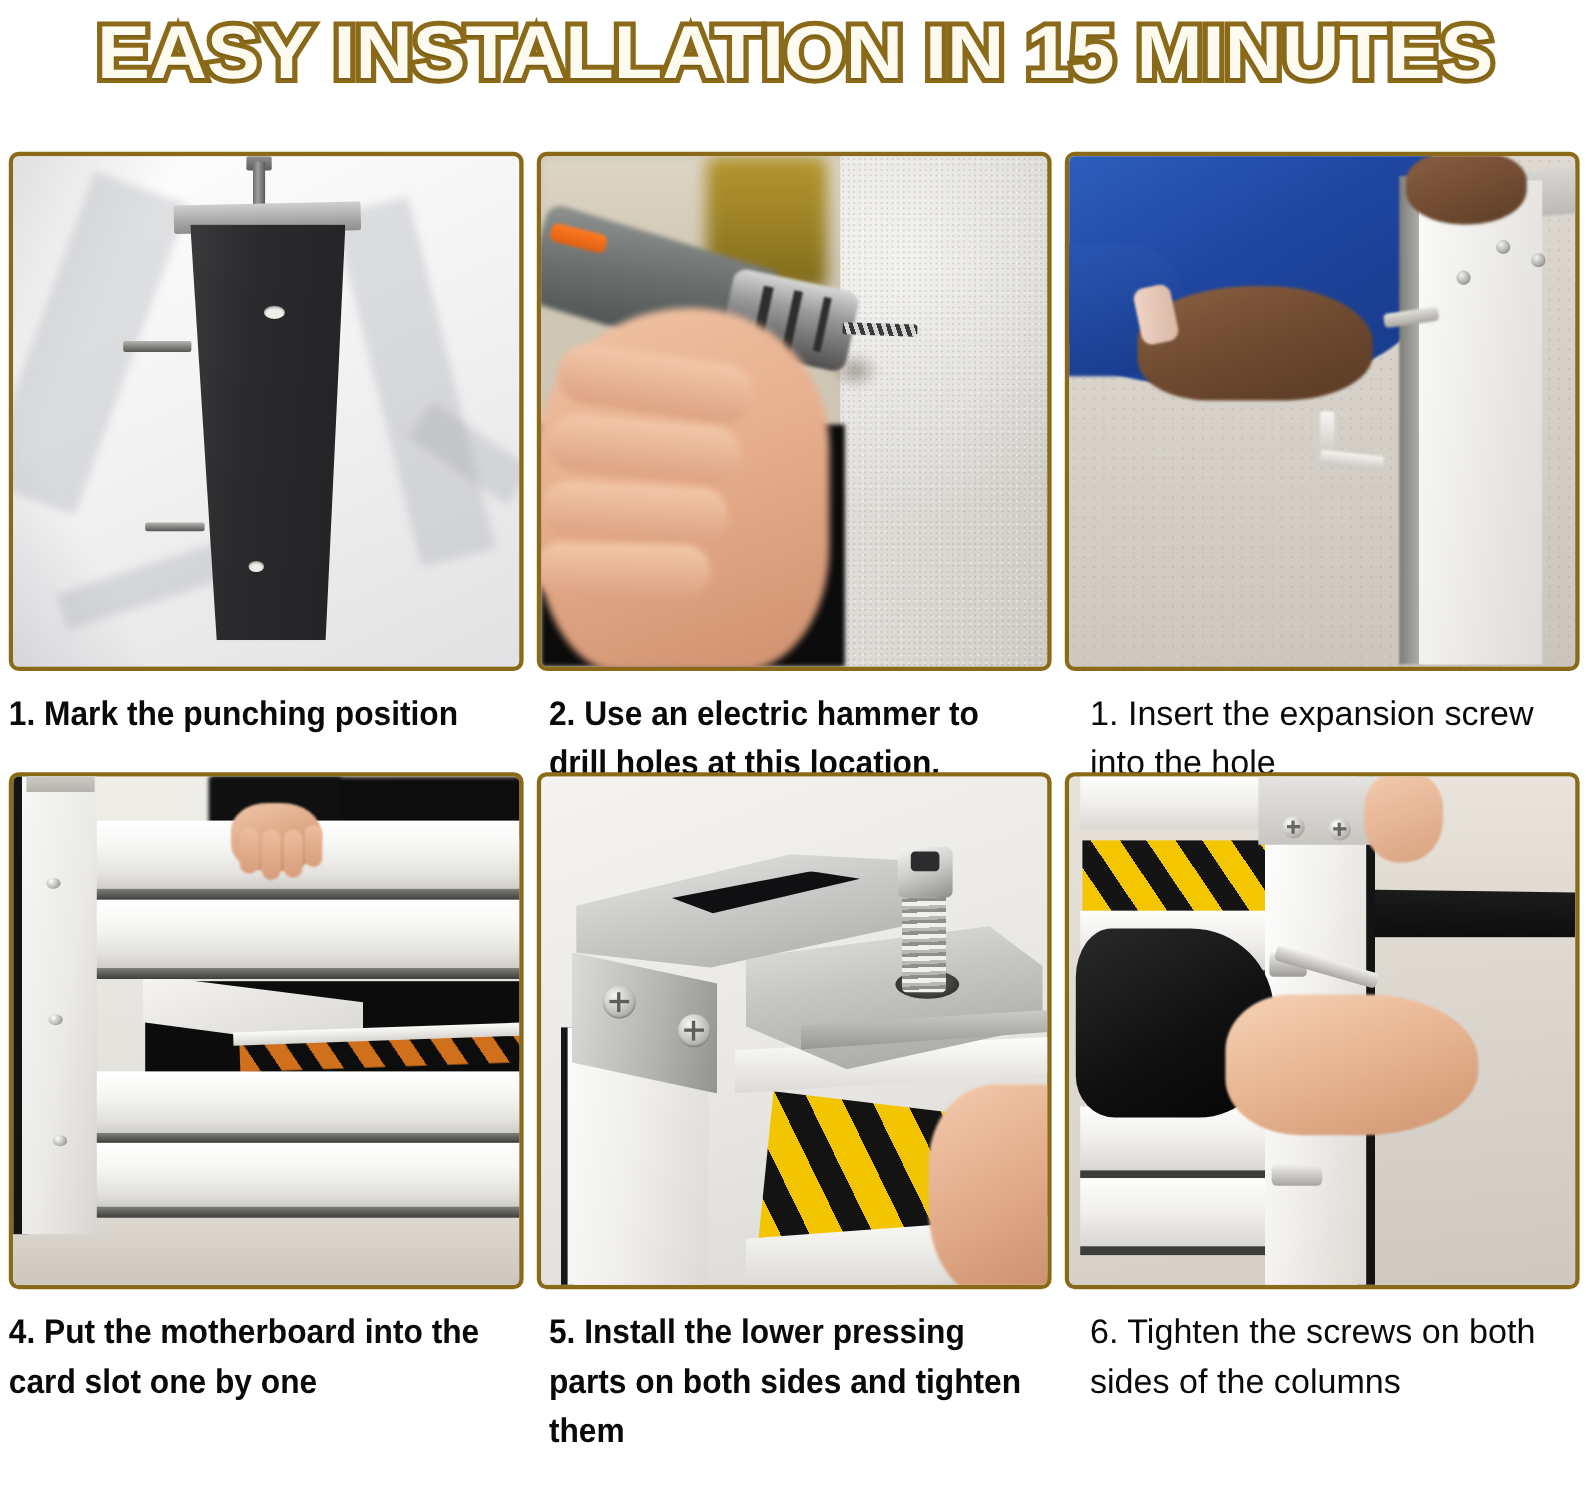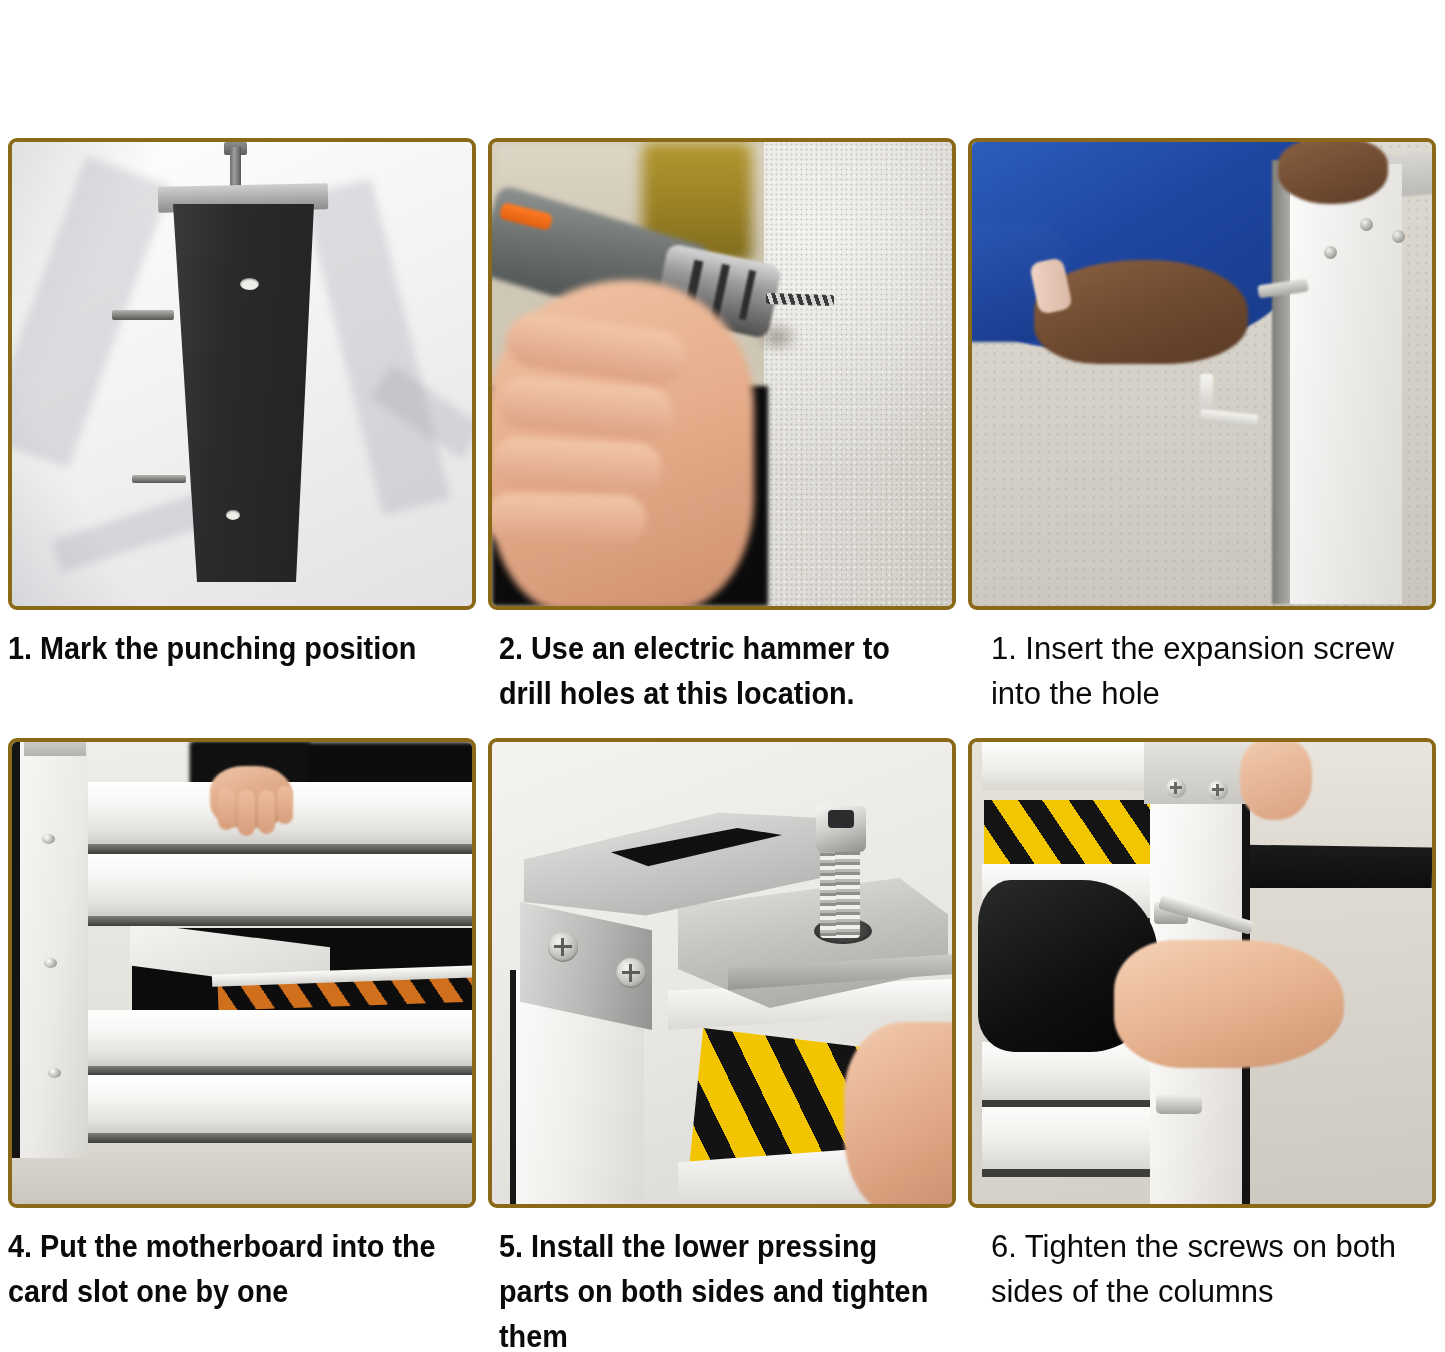--- a/index.html
+++ b/index.html
@@ -106,21 +106,21 @@
     font-family: "Liberation Sans Narrow", "Liberation Sans", sans-serif;
     transform: scaleX(0.93);
     transform-origin: left top;
     width: 503px;
   }
   .caption.wide {
     font-family: "Liberation Sans", sans-serif;
     font-weight: normal;
     font-size: 31px;
   }
-  .caption-row-1 { height: 128px; }
+  .caption-row-1 { height: 92px; }
 
   
   .p1-bg {
     position: absolute; inset: 0;
     background:
       linear-gradient(118deg, rgba(198,198,200,0.55) 0%, rgba(255,255,255,0) 22%),
       linear-gradient(62deg, rgba(186,188,192,0.45) 0%, rgba(255,255,255,0) 18%),
       linear-gradient(155deg, #ffffff 0%, #f3f3f4 45%, #e2e2e4 100%);
   }
   .p1-fold {
@@ -619,20 +619,23 @@
     position: absolute; left: 184px; top: 352px; width: 46px; height: 20px;
     background: linear-gradient(180deg, #f2f1ee, #a7a5a0);
     border-radius: 5px;
   }
 </style>
 </head>
 <body>
 
 <div class="page">
 
+  <div class="title-bar">
+    <div class="title-text">EASY INSTALLATION IN 15 MINUTES</div>
+  </div>
 
   <div class="grid">
 
     <div class="row row-1">
 
       <div class="cell">
         <div class="photo-frame">
           <div class="photo">
             <div class="p1-bg"></div>
             <div class="p1-fold" style="left:20px;top:20px;width:90px;height:300px;transform:rotate(20deg);"></div>

